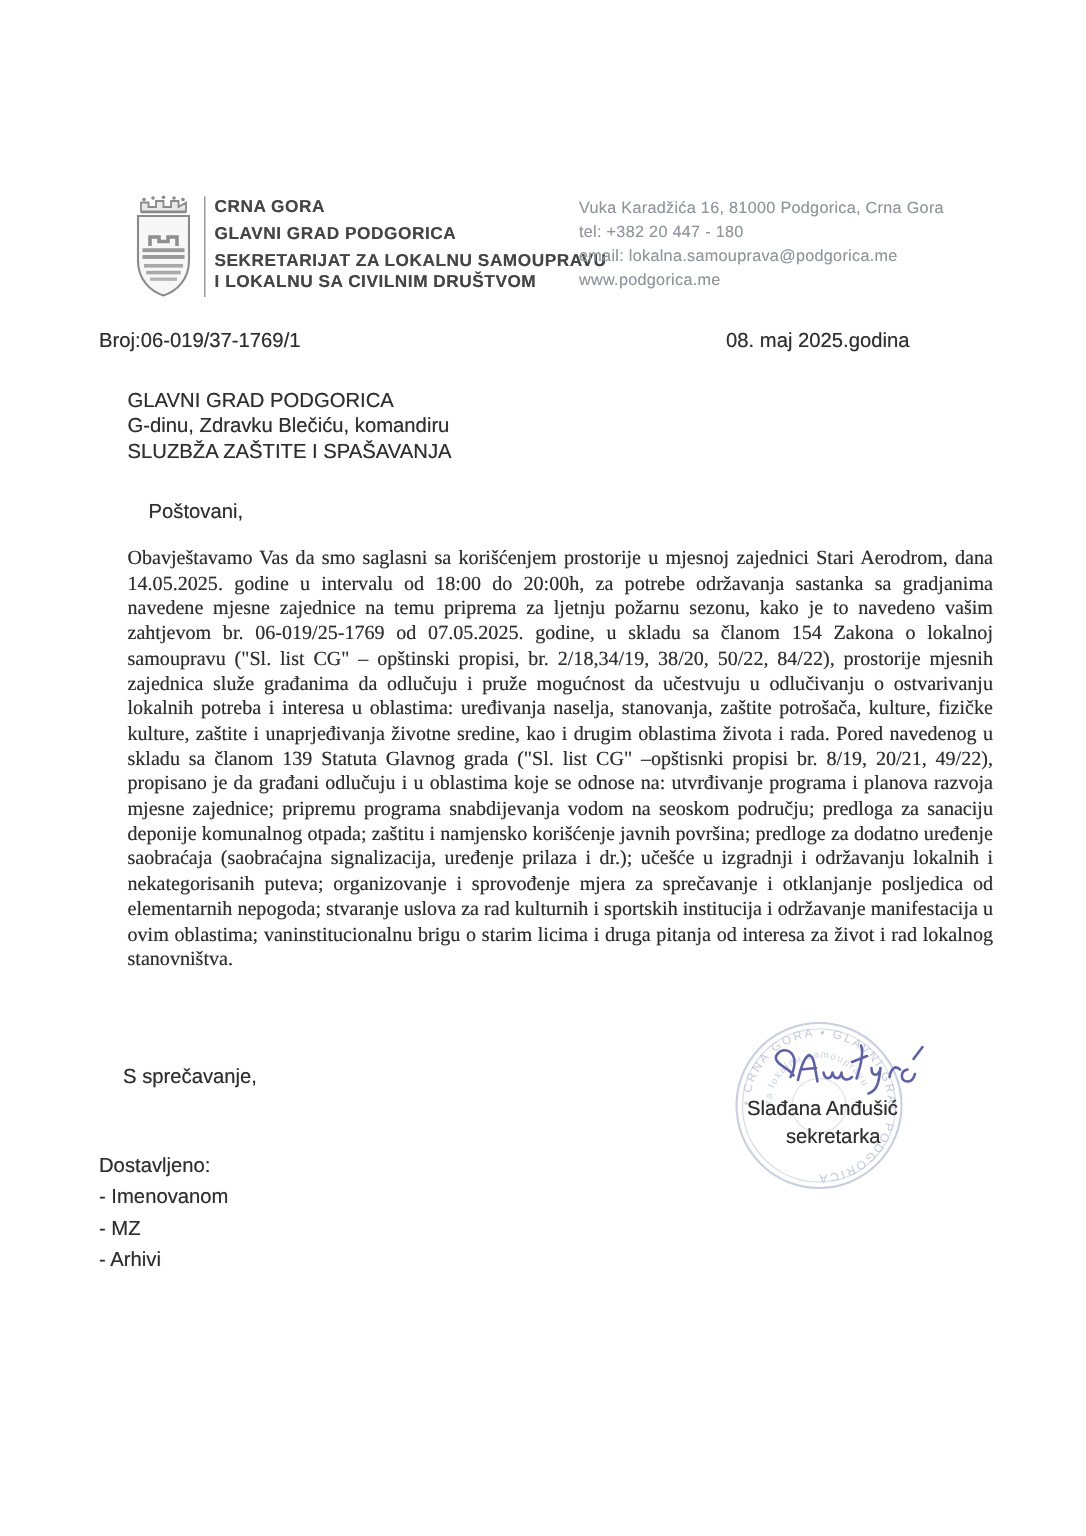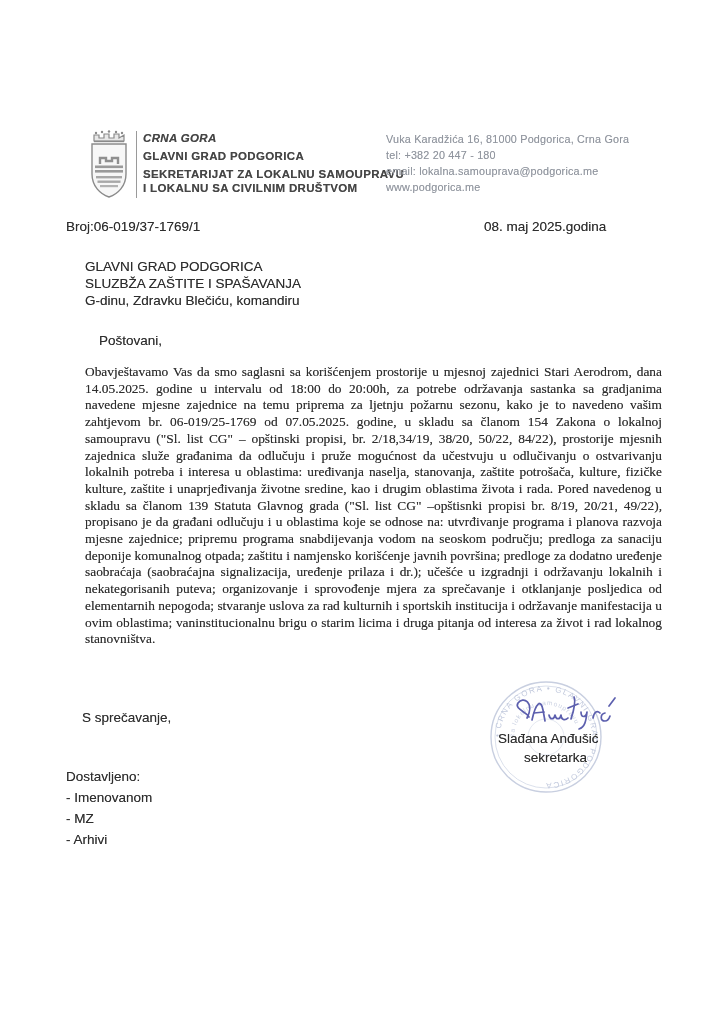--- a/index.html
+++ b/index.html
@@ -60,37 +60,37 @@
       <rect x="9" y="42" width="28" height="2.6" fill="#9a9a9a"></rect>
 
       <rect x="10" y="48" width="26" height="2.4" fill="#a8a8a8"></rect>
       <rect x="11.5" y="52.5" width="23" height="2.4" fill="#a8a8a8"></rect>
       <rect x="14" y="57" width="18" height="2.2" fill="#b2b2b2"></rect>
     </svg>
   </div>
 
   <div class="abs divider" style="left:136px;top:131px;height:67px;"></div>
 
-  <div class="abs org-line" style="left:143px;top:132px;font-style:italic;">CRNA GORA</div>
+  <div class="abs org-line" style="left:143px;top:132px;">CRNA GORA</div>
   <div class="abs org-line" style="left:143px;top:150px;">GLAVNI GRAD PODGORICA</div>
   <div class="abs org-line" style="left:143px;top:168px;">SEKRETARIJAT ZA LOKALNU SAMOUPRAVU</div>
   <div class="abs org-line" style="left:143px;top:182px;">I LOKALNU SA CIVILNIM DRUŠTVOM</div>
 
   <div class="abs scan-light contact-line" style="left:386px;top:131px;">Vuka Karadžića 16, 81000 Podgorica, Crna Gora</div>
   <div class="abs scan-light contact-line" style="left:386px;top:147px;">tel: +382 20 447 - 180</div>
   <div class="abs scan-light contact-line" style="left:386px;top:163px;">email: lokalna.samouprava@podgorica.me</div>
   <div class="abs scan-light contact-line" style="left:386px;top:179px;">www.podgorica.me</div>
 
   <div class="abs scan ref" style="left:66px;top:219px;">Broj:06-019/37-1769/1</div>
   <div class="abs scan ref" style="left:484px;top:219px;">08. maj 2025.godina</div>
 
   <div class="abs scan addr" style="left:85px;top:258px;">
     <div>GLAVNI GRAD PODGORICA</div>
+    <div>G-dinu, Zdravku Blečiću, komandiru</div>
     <div>SLUZBŽA ZAŠTITE I SPAŠAVANJA</div>
-    <div>G-dinu, Zdravku Blečiću, komandiru</div>
   </div>
 
   <div class="abs scan plain" style="left:99px;top:333px;">Poštovani,</div>
 
   <div class="abs scan body-par" style="left:85px;top:364px;width:577px;">Obavještavamo Vas da smo saglasni sa korišćenjem prostorije u mjesnoj zajednici Stari Aerodrom, dana 14.05.2025. godine u intervalu od 18:00 do 20:00h, za potrebe održavanja sastanka sa gradjanima navedene mjesne zajednice na temu priprema za ljetnju požarnu sezonu, kako je to navedeno vašim zahtjevom br. 06-019/25-1769  od 07.05.2025. godine, u skladu sa članom 154 Zakona o lokalnoj samoupravu ("Sl. list CG" – opštinski propisi, br. 2/18,34/19, 38/20, 50/22, 84/22), prostorije mjesnih zajednica služe građanima da odlučuju i pruže mogućnost da učestvuju u odlučivanju o ostvarivanju lokalnih potreba i interesa u oblastima: uređivanja naselja, stanovanja, zaštite potrošača, kulture, fizičke kulture, zaštite i unaprjeđivanja životne sredine, kao i drugim oblastima života i rada. Pored navedenog u skladu sa članom 139  Statuta Glavnog grada ("Sl. list CG" –opštisnki propisi br. 8/19, 20/21, 49/22), propisano je da građani odlučuju i u oblastima koje se odnose na: utvrđivanje programa i planova razvoja mjesne zajednice; pripremu programa snabdijevanja vodom na seoskom području; predloga za sanaciju deponije komunalnog otpada; zaštitu i namjensko korišćenje javnih površina; predloge za dodatno uređenje saobraćaja (saobraćajna signalizacija, uređenje prilaza i dr.); učešće u izgradnji i održavanju lokalnih i nekategorisanih puteva; organizovanje i sprovođenje mjera za sprečavanje i otklanjanje posljedica od elementarnih nepogoda; stvaranje uslova za rad kulturnih i sportskih institucija i održavanje manifestacija u ovim oblastima; vaninstitucionalnu brigu o starim licima i druga pitanja od interesa za život i rad lokalnog stanovništva.</div>
 
   <div class="abs scan plain" style="left:82px;top:710px;">S sprečavanje,</div>
 
   <div class="abs stamp-wrap" style="left:486px;top:677px;width:120px;height:120px;opacity:.75;">
     <svg width="120" height="120" viewBox="0 0 120 120">

